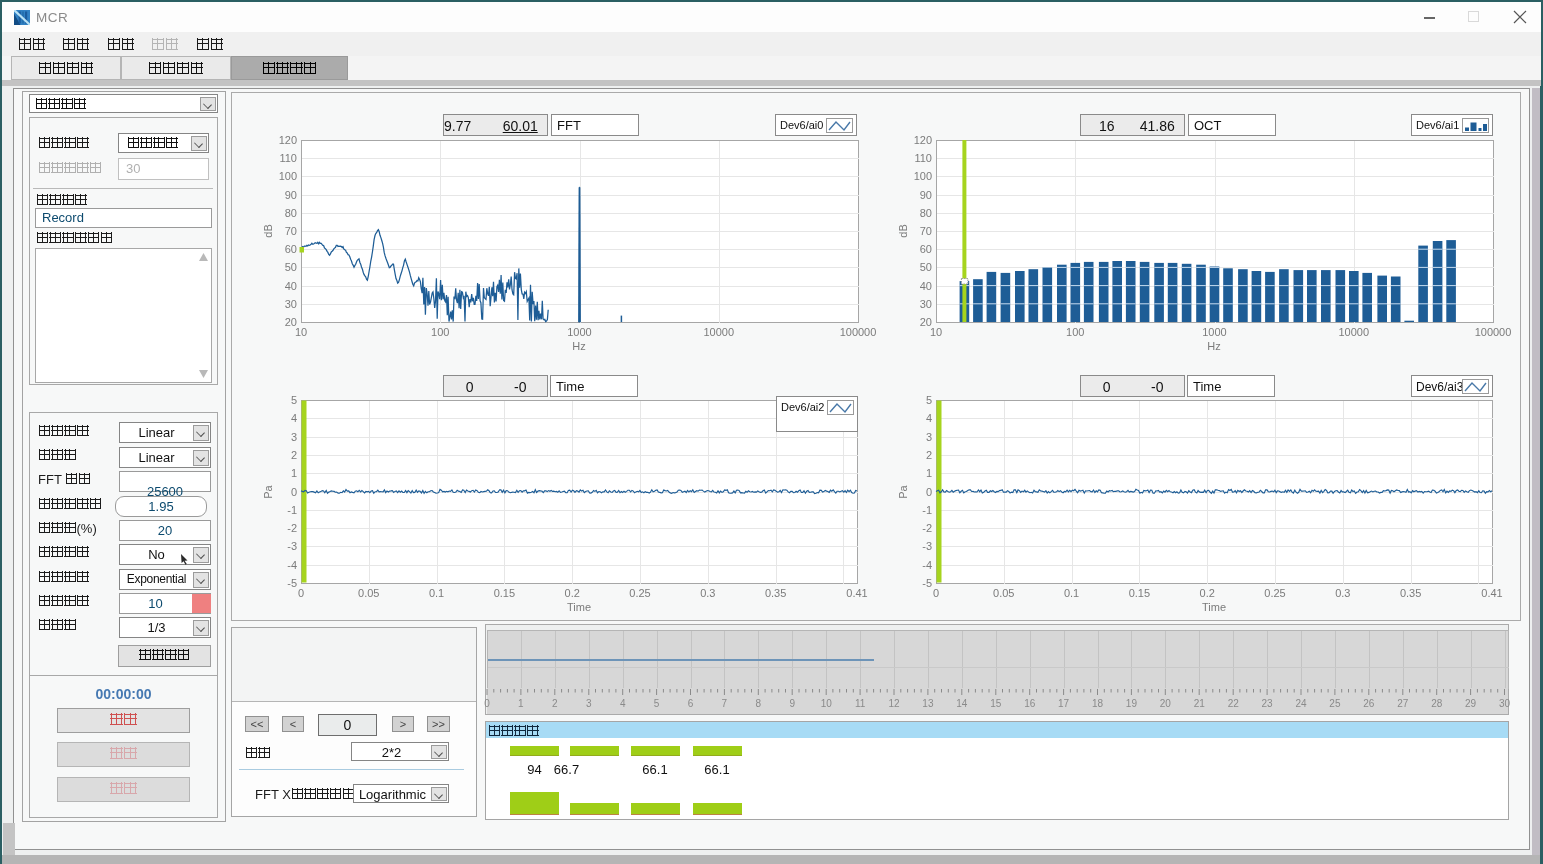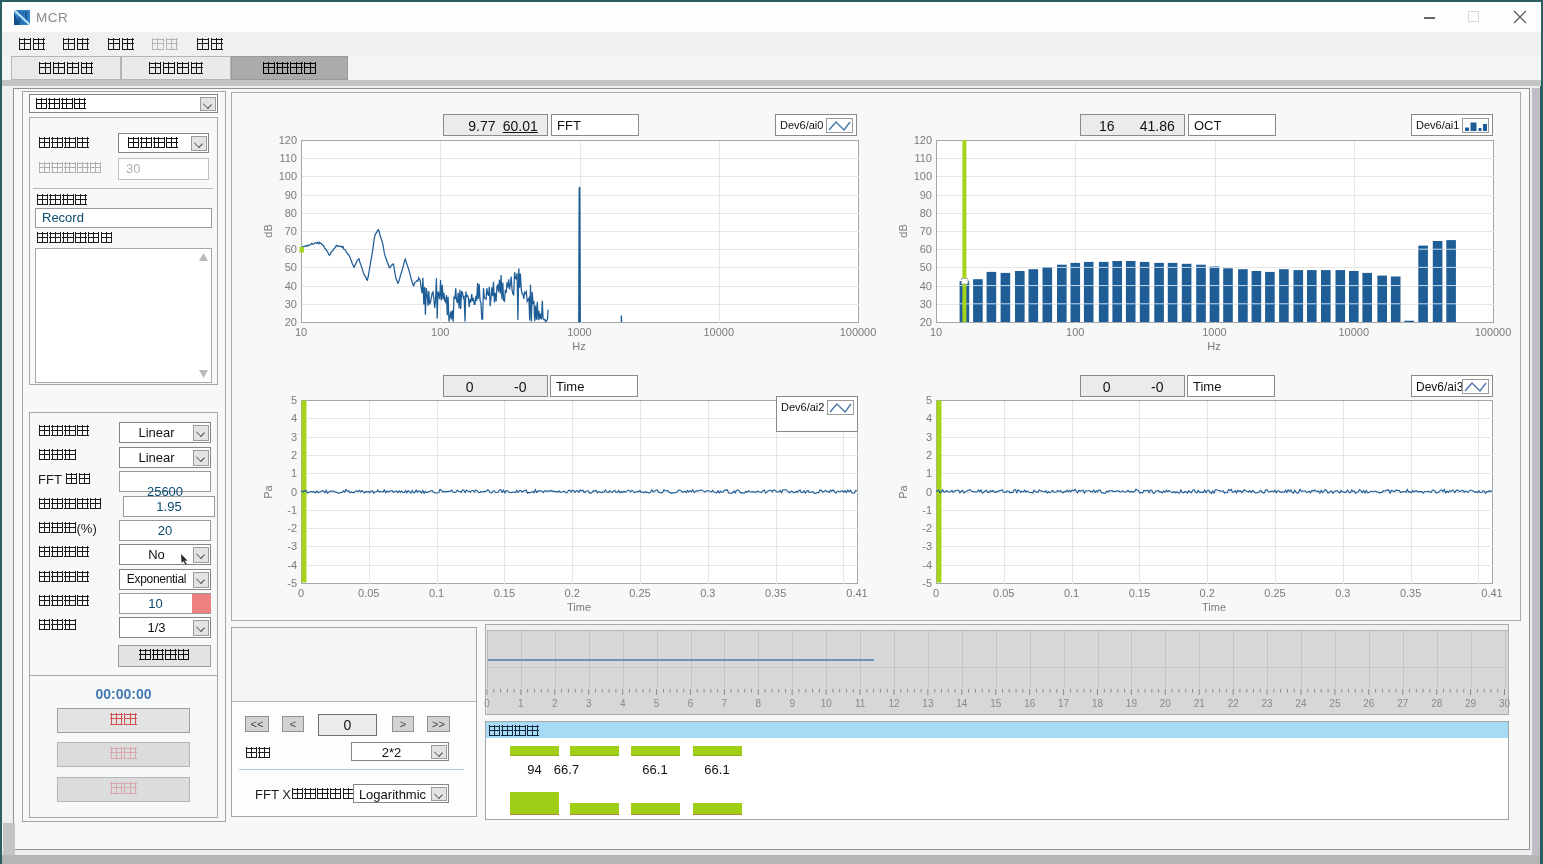--- a/index.html
+++ b/index.html
@@ -111,21 +111,21 @@
     <span class="ar"></span>
   </div>
 <div class="lbl" style="left:38px;top:448px;"><i class="g"></i><i class="g"></i><i class="g"></i></div>
 <div class="dd" style="left:119px;top:447px;width:92px;height:21px;">
     <span class="tx">Linear</span>
     <span class="ar"></span>
   </div>
 <div class="lbl" style="left:38px;top:472px;">FFT <i class="g"></i><i class="g"></i></div>
 <div class="inp" style="left:119px;top:471px;width:92px;height:21px;padding-top:12px;">25600</div>
 <div class="lbl" style="left:38px;top:497px;"><i class="g"></i><i class="g"></i><i class="g"></i><i class="g"></i><i class="g"></i></div>
-<div class="inp" style="left:123px;top:496px;width:92px;height:21px;padding-top:2px;">1.95</div>
+<div class="inp" style="left:115px;top:496px;width:92px;height:21px;padding-top:2px;border-radius:9px;">1.95</div>
 <div class="lbl" style="left:38px;top:521px;"><i class="g"></i><i class="g"></i><i class="g"></i>(%)</div>
 <div class="inp" style="left:119px;top:520px;width:92px;height:21px;padding-top:2px;">20</div>
 <div class="lbl" style="left:38px;top:545px;"><i class="g"></i><i class="g"></i><i class="g"></i><i class="g"></i></div>
 <div class="dd" style="left:119px;top:544px;width:92px;height:21px;">
     <span class="tx">No</span>
     <span class="ar"></span>
     <svg style="position:absolute;right:20px;top:9px" width="9" height="11" viewBox="0 0 9 11">
       <polygon points="0,0 6.5,6.5 3.6,6.7 5.8,10 4.4,10.8 2.6,7.3 0.6,9" fill="#2a2a2a"></polygon>
     </svg>
   </div>
@@ -393,21 +393,21 @@
       <text x="1410.6" y="597" text-anchor="middle">0.35</text>
       <text x="1492" y="597" text-anchor="middle">0.41</text>
       <text x="1214" y="611" text-anchor="middle">Time</text>
       <text x="907" y="492" text-anchor="middle" transform="rotate(-90 907 492)">Pa</text>
       <rect x="936.5" y="400.5" width="5" height="182" fill="#a6d41e"></rect>
       <path d="M301.0 490.7 L302.3 491.4 L303.6 491.9 L305.0 490.5 L306.3 490.8 L307.6 493.0 L308.9 492.3 L310.3 491.8 L311.6 491.5 L312.9 491.6 L314.2 492.1 L315.6 492.7 L316.9 490.9 L318.2 492.8 L319.5 492.0 L320.9 491.6 L322.2 490.6 L323.5 490.9 L324.8 492.7 L326.2 490.4 L327.5 493.3 L328.8 492.1 L330.1 491.6 L331.4 490.9 L332.8 491.2 L334.1 491.4 L335.4 492.2 L336.7 492.1 L338.1 493.1 L339.4 493.2 L340.7 492.3 L342.0 492.7 L343.4 490.8 L344.7 492.0 L346.0 489.6 L347.3 491.1 L348.7 490.9 L350.0 492.7 L351.3 491.9 L352.6 492.4 L354.0 492.9 L355.3 491.2 L356.6 490.8 L357.9 491.8 L359.2 490.4 L360.6 491.9 L361.9 490.5 L363.2 491.6 L364.5 493.0 L365.9 491.5 L367.2 491.8 L368.5 491.3 L369.8 492.6 L371.2 491.0 L372.5 490.7 L373.8 493.3 L375.1 491.7 L376.5 491.6 L377.8 490.1 L379.1 491.9 L380.4 491.6 L381.8 491.8 L383.1 491.9 L384.4 490.0 L385.7 492.6 L387.0 491.0 L388.4 492.0 L389.7 491.1 L391.0 490.9 L392.3 490.6 L393.7 492.4 L395.0 491.4 L396.3 490.9 L397.6 492.6 L399.0 490.8 L400.3 492.2 L401.6 491.0 L402.9 492.4 L404.3 492.5 L405.6 490.5 L406.9 492.6 L408.2 490.6 L409.6 491.7 L410.9 493.1 L412.2 490.6 L413.5 492.6 L414.8 492.4 L416.2 490.1 L417.5 492.3 L418.8 490.9 L420.1 491.3 L421.5 492.9 L422.8 490.6 L424.1 493.3 L425.4 491.4 L426.8 492.8 L428.1 491.7 L429.4 491.7 L430.7 490.7 L432.1 490.6 L433.4 491.9 L434.7 492.5 L436.0 493.2 L437.4 493.0 L438.7 492.6 L440.0 489.4 L441.3 490.2 L442.6 491.8 L444.0 491.4 L445.3 492.1 L446.6 491.3 L447.9 491.8 L449.3 491.0 L450.6 491.3 L451.9 489.9 L453.2 492.3 L454.6 492.5 L455.9 492.0 L457.2 490.2 L458.5 491.1 L459.9 491.5 L461.2 492.4 L462.5 490.0 L463.8 490.3 L465.2 492.5 L466.5 490.0 L467.8 491.0 L469.1 491.4 L470.4 492.0 L471.8 490.7 L473.1 490.3 L474.4 492.0 L475.7 490.0 L477.1 490.7 L478.4 492.3 L479.7 492.6 L481.0 491.5 L482.4 492.0 L483.7 491.6 L485.0 491.4 L486.3 491.3 L487.7 489.8 L489.0 490.7 L490.3 492.8 L491.6 492.9 L493.0 491.0 L494.3 490.9 L495.6 492.5 L496.9 492.5 L498.2 492.0 L499.6 489.8 L500.9 489.8 L502.2 492.4 L503.5 490.2 L504.9 492.8 L506.2 490.6 L507.5 490.7 L508.8 492.1 L510.2 492.7 L511.5 492.4 L512.8 492.0 L514.1 492.2 L515.5 492.5 L516.8 490.3 L518.1 492.3 L519.4 490.8 L520.8 490.7 L522.1 492.1 L523.4 490.8 L524.7 490.8 L526.0 490.0 L527.4 493.1 L528.7 492.4 L530.0 492.6 L531.3 492.3 L532.7 491.5 L534.0 492.7 L535.3 489.7 L536.6 492.5 L538.0 491.1 L539.3 490.6 L540.6 490.9 L541.9 491.1 L543.3 492.6 L544.6 490.8 L545.9 490.8 L547.2 491.6 L548.6 490.6 L549.9 491.3 L551.2 490.5 L552.5 491.4 L553.8 491.1 L555.2 491.7 L556.5 491.4 L557.8 492.3 L559.1 490.9 L560.5 492.4 L561.8 492.0 L563.1 491.5 L564.4 491.1 L565.8 492.7 L567.1 492.7 L568.4 490.5 L569.7 490.2 L571.1 492.0 L572.4 490.2 L573.7 490.8 L575.0 492.3 L576.4 490.7 L577.7 491.1 L579.0 492.1 L580.3 489.9 L581.6 491.1 L583.0 490.2 L584.3 492.7 L585.6 491.6 L586.9 491.0 L588.3 490.8 L589.6 492.9 L590.9 493.1 L592.2 492.3 L593.6 490.5 L594.9 491.4 L596.2 490.3 L597.5 492.8 L598.9 491.6 L600.2 491.7 L601.5 492.7 L602.8 491.8 L604.2 491.9 L605.5 490.0 L606.8 491.9 L608.1 492.8 L609.4 490.8 L610.8 492.0 L612.1 492.3 L613.4 491.0 L614.7 490.4 L616.1 492.3 L617.4 492.1 L618.7 490.5 L620.0 492.7 L621.4 491.5 L622.7 492.5 L624.0 491.2 L625.3 492.2 L626.7 491.4 L628.0 490.2 L629.3 490.2 L630.6 491.9 L632.0 490.4 L633.3 491.1 L634.6 492.8 L635.9 491.9 L637.2 491.3 L638.6 491.8 L639.9 490.5 L641.2 492.4 L642.5 491.8 L643.9 492.7 L645.2 491.6 L646.5 492.3 L647.8 492.3 L649.2 493.0 L650.5 492.1 L651.8 489.8 L653.1 491.8 L654.5 491.2 L655.8 490.2 L657.1 489.9 L658.4 492.1 L659.8 492.4 L661.1 492.8 L662.4 492.7 L663.7 490.0 L665.0 490.6 L666.4 491.0 L667.7 490.5 L669.0 492.1 L670.3 492.9 L671.7 493.4 L673.0 492.5 L674.3 492.8 L675.6 492.6 L677.0 492.1 L678.3 490.2 L679.6 490.0 L680.9 490.4 L682.3 492.3 L683.6 491.7 L684.9 491.2 L686.2 492.5 L687.6 490.4 L688.9 492.0 L690.2 490.7 L691.5 491.7 L692.8 489.9 L694.2 492.5 L695.5 491.5 L696.8 490.7 L698.1 491.2 L699.5 490.0 L700.8 490.2 L702.1 490.1 L703.4 491.1 L704.8 492.1 L706.1 491.3 L707.4 490.6 L708.7 490.7 L710.1 491.5 L711.4 491.8 L712.7 490.3 L714.0 492.0 L715.4 492.2 L716.7 492.9 L718.0 490.8 L719.3 492.9 L720.6 491.1 L722.0 492.4 L723.3 491.8 L724.6 489.9 L725.9 490.4 L727.3 489.7 L728.6 492.8 L729.9 493.2 L731.2 493.1 L732.6 492.9 L733.9 491.1 L735.2 492.9 L736.5 490.3 L737.9 490.0 L739.2 490.6 L740.5 492.9 L741.8 492.6 L743.2 493.0 L744.5 493.1 L745.8 491.3 L747.1 492.3 L748.4 490.7 L749.8 491.8 L751.1 492.0 L752.4 491.5 L753.7 492.2 L755.1 491.9 L756.4 492.1 L757.7 490.9 L759.0 491.8 L760.4 492.4 L761.7 492.2 L763.0 490.8 L764.3 490.1 L765.7 493.0 L767.0 491.8 L768.3 490.6 L769.6 490.7 L771.0 490.2 L772.3 491.8 L773.6 489.9 L774.9 490.3 L776.2 491.2 L777.6 492.2 L778.9 491.7 L780.2 490.5 L781.5 492.6 L782.9 489.8 L784.2 490.0 L785.5 489.8 L786.8 490.2 L788.2 491.9 L789.5 492.7 L790.8 491.4 L792.1 491.4 L793.5 492.7 L794.8 492.5 L796.1 491.3 L797.4 492.2 L798.8 490.8 L800.1 490.1 L801.4 492.5 L802.7 492.4 L804.0 490.8 L805.4 493.2 L806.7 491.3 L808.0 490.5 L809.3 492.4 L810.7 492.3 L812.0 491.9 L813.3 491.8 L814.6 493.6 L816.0 493.2 L817.3 492.5 L818.6 492.8 L819.9 490.2 L821.3 490.4 L822.6 492.1 L823.9 491.6 L825.2 490.4 L826.6 491.1 L827.9 491.5 L829.2 492.4 L830.5 490.1 L831.8 491.2 L833.2 489.9 L834.5 491.7 L835.8 493.1 L837.1 491.2 L838.5 491.2 L839.8 491.9 L841.1 491.2 L842.4 490.7 L843.8 492.2 L845.1 490.7 L846.4 492.5 L847.7 490.3 L849.1 491.7 L850.4 490.2 L851.7 492.6 L853.0 493.2 L854.4 493.0 L855.7 490.5 L857.0 491.0" fill="none" stroke="#1e5d96" stroke-width="1.15"></path>
       <path d="M936.0 491.4 L937.3 490.7 L938.6 490.3 L940.0 492.8 L941.3 491.8 L942.6 489.9 L943.9 491.9 L945.3 492.1 L946.6 490.6 L947.9 491.5 L949.2 492.2 L950.6 491.7 L951.9 490.4 L953.2 492.2 L954.5 491.2 L955.9 490.6 L957.2 490.2 L958.5 490.1 L959.8 492.7 L961.2 491.3 L962.5 490.3 L963.8 492.9 L965.1 491.8 L966.4 491.5 L967.8 490.5 L969.1 489.8 L970.4 489.9 L971.7 491.5 L973.1 491.4 L974.4 492.0 L975.7 491.9 L977.0 492.0 L978.4 489.9 L979.7 491.7 L981.0 490.1 L982.3 493.0 L983.7 492.2 L985.0 491.0 L986.3 490.3 L987.6 492.4 L989.0 492.4 L990.3 490.8 L991.6 491.5 L992.9 490.5 L994.2 491.7 L995.6 492.5 L996.9 491.4 L998.2 491.6 L999.5 490.6 L1000.9 490.4 L1002.2 489.7 L1003.5 492.2 L1004.8 492.0 L1006.2 492.1 L1007.5 490.7 L1008.8 491.4 L1010.1 492.9 L1011.5 492.1 L1012.8 492.6 L1014.1 489.8 L1015.4 489.8 L1016.8 492.6 L1018.1 489.9 L1019.4 490.6 L1020.7 492.4 L1022.0 491.1 L1023.4 491.8 L1024.7 490.3 L1026.0 492.1 L1027.3 490.9 L1028.7 492.1 L1030.0 492.7 L1031.3 492.3 L1032.6 493.0 L1034.0 490.3 L1035.3 491.7 L1036.6 491.9 L1037.9 492.3 L1039.3 489.8 L1040.6 491.0 L1041.9 491.1 L1043.2 491.5 L1044.6 492.1 L1045.9 490.7 L1047.2 493.0 L1048.5 491.6 L1049.8 492.8 L1051.2 491.6 L1052.5 490.4 L1053.8 492.2 L1055.1 492.2 L1056.5 491.8 L1057.8 490.5 L1059.1 491.6 L1060.4 490.7 L1061.8 492.0 L1063.1 492.7 L1064.4 491.4 L1065.7 491.9 L1067.1 490.1 L1068.4 491.9 L1069.7 490.4 L1071.0 491.7 L1072.4 490.1 L1073.7 490.7 L1075.0 489.3 L1076.3 491.1 L1077.6 492.8 L1079.0 490.3 L1080.3 491.1 L1081.6 490.7 L1082.9 490.3 L1084.3 493.0 L1085.6 490.8 L1086.9 491.0 L1088.2 490.7 L1089.6 490.6 L1090.9 491.6 L1092.2 491.8 L1093.5 490.0 L1094.9 492.5 L1096.2 490.8 L1097.5 491.8 L1098.8 489.9 L1100.2 490.3 L1101.5 492.8 L1102.8 492.9 L1104.1 493.2 L1105.4 493.1 L1106.8 491.0 L1108.1 491.9 L1109.4 490.7 L1110.7 491.0 L1112.1 490.5 L1113.4 491.7 L1114.7 491.3 L1116.0 491.4 L1117.4 490.8 L1118.7 490.9 L1120.0 492.0 L1121.3 491.8 L1122.7 490.9 L1124.0 491.8 L1125.3 492.2 L1126.6 491.7 L1128.0 490.3 L1129.3 492.0 L1130.6 491.4 L1131.9 491.6 L1133.2 492.1 L1134.6 491.6 L1135.9 489.3 L1137.2 490.0 L1138.5 490.4 L1139.9 493.1 L1141.2 492.3 L1142.5 493.0 L1143.8 490.4 L1145.2 490.9 L1146.5 490.7 L1147.8 490.1 L1149.1 492.5 L1150.5 490.1 L1151.8 490.3 L1153.1 493.2 L1154.4 493.2 L1155.8 490.8 L1157.1 491.0 L1158.4 490.4 L1159.7 492.1 L1161.0 491.7 L1162.4 492.9 L1163.7 491.0 L1165.0 492.1 L1166.3 490.4 L1167.7 491.7 L1169.0 490.5 L1170.3 491.8 L1171.6 492.0 L1173.0 492.7 L1174.3 491.5 L1175.6 492.7 L1176.9 491.8 L1178.3 493.2 L1179.6 492.8 L1180.9 490.0 L1182.2 492.2 L1183.6 492.9 L1184.9 491.4 L1186.2 491.8 L1187.5 493.1 L1188.8 490.7 L1190.2 491.9 L1191.5 492.6 L1192.8 490.2 L1194.1 489.7 L1195.5 492.1 L1196.8 493.0 L1198.1 490.5 L1199.4 491.9 L1200.8 492.4 L1202.1 492.1 L1203.4 492.4 L1204.7 490.2 L1206.1 492.7 L1207.4 490.5 L1208.7 490.3 L1210.0 492.0 L1211.4 493.3 L1212.7 491.1 L1214.0 493.1 L1215.3 489.9 L1216.6 489.8 L1218.0 490.3 L1219.3 490.6 L1220.6 491.4 L1221.9 491.0 L1223.3 490.9 L1224.6 493.2 L1225.9 492.1 L1227.2 492.8 L1228.6 489.6 L1229.9 490.5 L1231.2 489.5 L1232.5 492.1 L1233.9 491.9 L1235.2 490.6 L1236.5 492.8 L1237.8 490.3 L1239.2 491.5 L1240.5 490.7 L1241.8 492.5 L1243.1 491.0 L1244.4 489.8 L1245.8 491.0 L1247.1 491.3 L1248.4 492.1 L1249.7 490.6 L1251.1 492.5 L1252.4 490.5 L1253.7 491.3 L1255.0 492.7 L1256.4 492.9 L1257.7 492.2 L1259.0 492.2 L1260.3 490.3 L1261.7 491.5 L1263.0 492.9 L1264.3 492.9 L1265.6 489.8 L1267.0 489.9 L1268.3 491.7 L1269.6 492.0 L1270.9 491.4 L1272.2 491.1 L1273.6 491.8 L1274.9 490.3 L1276.2 492.6 L1277.5 490.9 L1278.9 491.0 L1280.2 491.9 L1281.5 492.3 L1282.8 491.8 L1284.2 492.3 L1285.5 490.3 L1286.8 492.3 L1288.1 489.9 L1289.5 491.4 L1290.8 490.0 L1292.1 492.1 L1293.4 493.1 L1294.8 490.1 L1296.1 492.2 L1297.4 493.2 L1298.7 492.3 L1300.0 489.4 L1301.4 491.2 L1302.7 491.1 L1304.0 491.0 L1305.3 490.8 L1306.7 492.3 L1308.0 492.0 L1309.3 491.2 L1310.6 492.7 L1312.0 490.3 L1313.3 491.3 L1314.6 489.9 L1315.9 491.3 L1317.3 491.4 L1318.6 491.1 L1319.9 493.1 L1321.2 490.4 L1322.6 492.6 L1323.9 491.3 L1325.2 489.5 L1326.5 490.4 L1327.8 492.8 L1329.2 492.6 L1330.5 491.0 L1331.8 491.1 L1333.1 493.3 L1334.5 491.4 L1335.8 490.8 L1337.1 490.6 L1338.4 492.0 L1339.8 493.0 L1341.1 490.5 L1342.4 491.9 L1343.7 491.9 L1345.1 492.6 L1346.4 491.5 L1347.7 490.1 L1349.0 492.2 L1350.4 492.8 L1351.7 490.1 L1353.0 491.5 L1354.3 490.9 L1355.6 493.4 L1357.0 492.0 L1358.3 491.7 L1359.6 489.6 L1360.9 490.6 L1362.3 492.5 L1363.6 490.6 L1364.9 493.0 L1366.2 490.5 L1367.6 492.9 L1368.9 492.4 L1370.2 491.7 L1371.5 491.1 L1372.9 491.9 L1374.2 491.3 L1375.5 491.0 L1376.8 492.0 L1378.2 492.0 L1379.5 493.0 L1380.8 492.4 L1382.1 492.4 L1383.4 490.7 L1384.8 491.0 L1386.1 490.6 L1387.4 489.9 L1388.7 490.1 L1390.1 493.1 L1391.4 490.5 L1392.7 490.7 L1394.0 491.8 L1395.4 490.7 L1396.7 489.9 L1398.0 490.5 L1399.3 490.6 L1400.7 492.6 L1402.0 491.9 L1403.3 491.5 L1404.6 491.7 L1406.0 492.3 L1407.3 489.6 L1408.6 492.1 L1409.9 491.7 L1411.2 492.9 L1412.6 490.7 L1413.9 491.8 L1415.2 491.1 L1416.5 490.6 L1417.9 492.1 L1419.2 491.4 L1420.5 491.9 L1421.8 491.4 L1423.2 493.1 L1424.5 491.5 L1425.8 491.7 L1427.1 491.7 L1428.5 491.1 L1429.8 492.0 L1431.1 492.5 L1432.4 490.1 L1433.8 490.2 L1435.1 491.2 L1436.4 493.1 L1437.7 492.5 L1439.0 491.7 L1440.4 490.4 L1441.7 490.0 L1443.0 491.8 L1444.3 489.5 L1445.7 492.9 L1447.0 491.1 L1448.3 492.4 L1449.6 491.0 L1451.0 491.3 L1452.3 490.1 L1453.6 490.6 L1454.9 492.6 L1456.3 490.5 L1457.6 489.9 L1458.9 491.2 L1460.2 491.7 L1461.6 490.3 L1462.9 490.5 L1464.2 492.4 L1465.5 490.9 L1466.8 491.8 L1468.2 492.4 L1469.5 490.6 L1470.8 490.0 L1472.1 490.5 L1473.5 491.3 L1474.8 492.1 L1476.1 491.6 L1477.4 492.6 L1478.8 490.8 L1480.1 492.5 L1481.4 492.7 L1482.7 490.8 L1484.1 491.1 L1485.4 493.2 L1486.7 491.7 L1488.0 491.9 L1489.4 490.5 L1490.7 491.8 L1492.0 490.8" fill="none" stroke="#1e5d96" stroke-width="1.15"></path>
     </g>
   </svg>
 <div class="hdrbox" style="left:443px;top:114px;width:105px;height:22px;background:#ebebeb;top:114px;">
-    <span style="position:absolute;left:0;width:50%;top:3px;text-align:right;">9.77</span>
+    <span style="position:absolute;left:0;width:50%;top:3px;text-align:left;">9.77</span>
     <span style="position:absolute;right:0;width:52%;top:3px;text-align:center;text-decoration:underline;">60.01</span>
   </div>
 <div class="hdrbox" style="left:551px;top:114px;width:88px;height:22px;top:114px;">
     <span style="position:absolute;left:5px;top:3px;font-size:13px;">FFT</span>
   </div>
 <div class="legend" style="left:775px;top:114px;width:82px;height:22px;top:114px;">
     <span style="position:absolute;left:4px;top:4px;font-size:11px;">Dev6/ai0</span>
     <svg style="position:absolute;right:3px;top:3px" width="27" height="15" viewBox="0 0 27 15">
       <rect x="0.5" y="0.5" width="26" height="14" fill="#fff" stroke="#9a9a9a"></rect>
       <path d="M3 12 L10 4 L18 12 L24 4" stroke="#4878a8" stroke-width="1.4" fill="none"></path>

